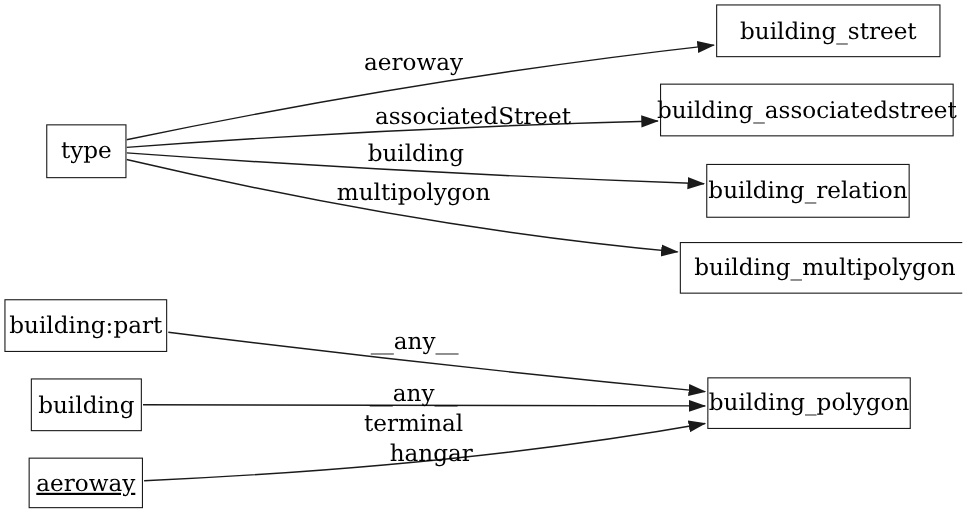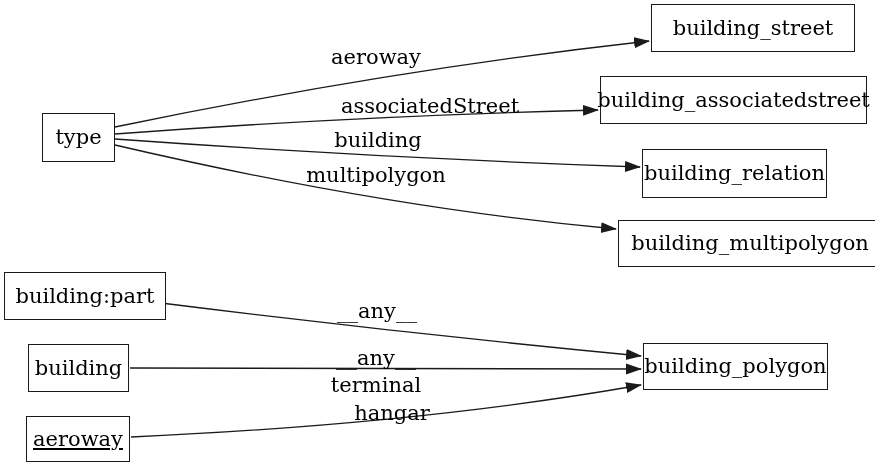--- a/index.html
+++ b/index.html
@@ -66,21 +66,21 @@
     <path class="edge" d="M153,302 Q400,333 641,356" marker-end="url(#arrowhead)"></path>
     <path class="edge" d="M130,368 L641,369" marker-end="url(#arrowhead)"></path>
     <path class="edge" d="M131,437 Q420,424 641,385" marker-end="url(#arrowhead)"></path>
   </svg>
 
   <div class="node" style="left:42px;  top:113px; width:73px;  height:49px;">type</div>
   <div class="node" style="left:651px; top:4px;   width:204px; height:48px;">building_street</div>
   <div class="node" style="left:642px; top:149px; width:185px; height:49px;">building_relation</div>
   <div class="node" style="left:600px; top:76px;  width:267px; height:48px;">building_associatedstreet</div>
   <div class="node" style="left:618px; top:220px; width:264px; height:47px;">building_multipolygon</div>
-  <div class="node" style="left:4px;   top:272px; width:162px; height:48px;">building:part</div>
+  <div class="node" style="left:4px;   top:272px; width:148px; height:48px;">building:part</div>
   <div class="node" style="left:28px;  top:344px; width:101px; height:48px;">building</div>
   <div class="node" style="left:26px;  top:416px; width:104px; height:46px;text-decoration:underline;">aeroway</div>
   <div class="node" style="left:643px; top:343px; width:185px; height:47px;">building_polygon</div>
 
   <div class="edge-label" style="left:376px; top:57px;">aeroway</div>
   <div class="edge-label" style="left:396px; top:106px;margin-left:34px;">associatedStreet</div>
   <div class="edge-label" style="left:378px; top:140px;">building</div>
   <div class="edge-label" style="left:376px; top:175px;">multipolygon</div>
   <div class="edge-label" style="left:377px; top:311px;">__any__</div>
   <div class="edge-label" style="left:376px; top:358px;">__any__</div>

